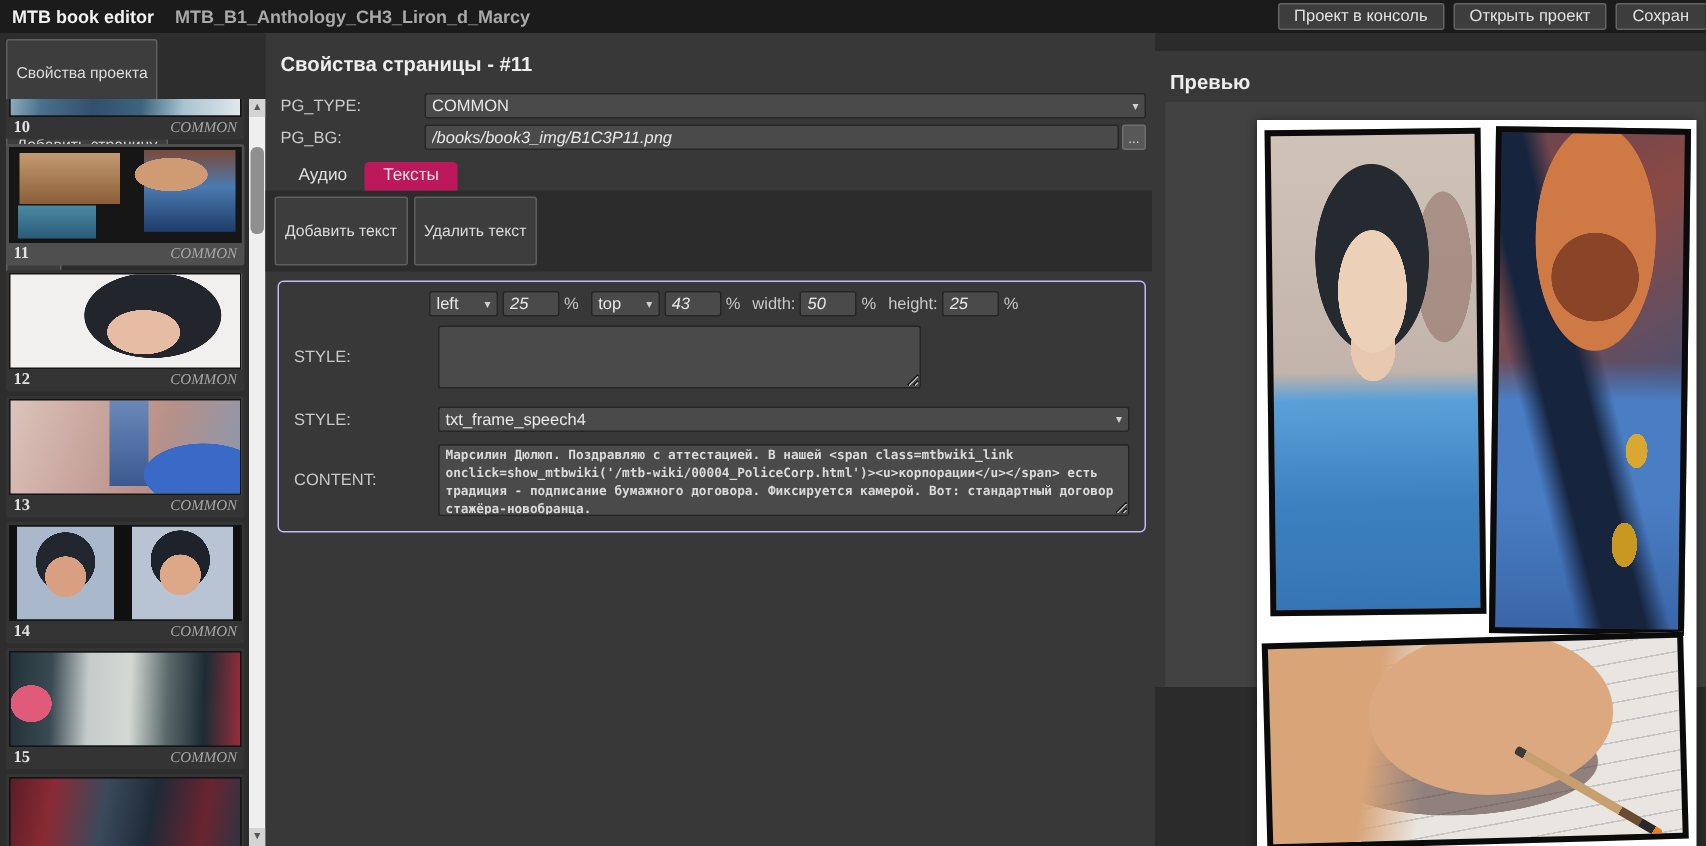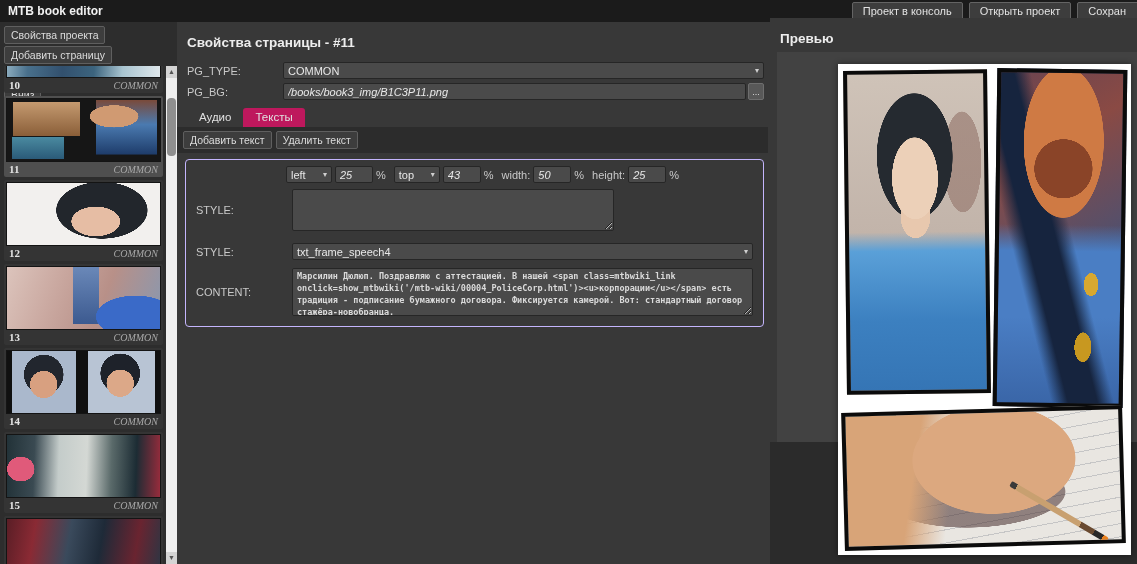--- a/index.html
+++ b/index.html
@@ -12,21 +12,21 @@
   #topbar .proj-name { color:#a9a9a9; font-size:12px; font-weight:bold; margin-left:14px; white-space:nowrap; }
   #topbar .spacer { flex:1; }
   .tbtn { background:#3d3d3d; border:1px solid #646464; color:#e2e2e2; font-size:11px;
     font-family:"Liberation Sans",sans-serif; padding:2px 10px; border-radius:2px; margin-right:6px;
     white-space:nowrap; cursor:pointer; }
   .tbtn.clipped { margin-right:-34px; padding-right:44px; }
   
   #sidebar { position:absolute; left:0; top:22px; width:177px; height:542px; background:#2d2d2d; }
   .side-btns { padding:3px 2px 1px 2px; display:flex; flex-wrap:wrap; }
   .sbtn { background:#3d3d3d; border:1px solid #5f5f5f; color:#dcdcdc; font-size:10.5px;
-    font-family:"Liberation Sans",sans-serif; padding:2px 6px; border-radius:2px; margin:1px 2px; cursor:pointer; white-space:nowrap; }
+    font-family:"Liberation Sans",sans-serif; padding:16px 6px; border-radius:2px; margin:1px 2px; cursor:pointer; white-space:nowrap; }
   #page-list { position:absolute; left:0; top:44px; right:11px; bottom:0; overflow:hidden; }
   .tile { margin:2px 3px 3px 4px; padding:2px 2px 1px 2px; background:#343434; border-radius:2px; }
   .tile.selected { background:#4f4f4f; }
   .thumb { height:64px; border:1px solid #141414; background-color:#222; background-repeat:no-repeat; }
   .tile-label { height:14px; display:flex; align-items:center; justify-content:space-between; padding:0 3px;font-family:Liberation Serif, serif; }
   .tile-num { color:#e3e3e3; font-size:11px; font-weight:bold; }
   .tile-type { color:#a8a8a8; font-size:10px; font-style:italic; }
   
   .thumb-p10 { background-image:linear-gradient(95deg,#9ab8c8 0%,#49708c 16%,#32506e 38%,#3c647e 58%,#a8c4d0 76%,#e0e8ec 100%); }
   .thumb-p11 { background-color:#161616;
@@ -90,21 +90,21 @@
   .pos-row .plabel, .pos-row .pct { color:#c9c9c9; font-size:11px; }
   .pos-row .pct { margin:0 8px 0 3px; }
   .pos-row .plabel { margin-right:3px; }
   .pos-sel { width:46px; height:17px; }
   .pos-inp { width:38px; }
   textarea.ctrl { height:42px; width:322px; resize:both; }
   textarea.mono { width:100%; height:48px; font-family:"DejaVu Sans Mono",monospace; font-size:8.5px;
     font-weight:bold; line-height:1.4; color:#dadada; padding:2px 4px; }
   .lbl-top { align-self:stretch; display:flex; align-items:center;text-align:right; }
   
-  #preview { position:absolute; left:770px; top:18px; width:367px; height:424px; background:#383838; }
+  #preview { position:absolute; left:770px; top:34px; width:367px; height:424px; background:#383838; }
   .prev-title { color:#ededed; font-size:13.5px; font-weight:bold; padding:13px 0 8px 10px; }
   .prev-box { position:absolute; left:7px; right:0; top:34px; bottom:0; background:#424242; }
   .page { position:absolute; left:61px; top:12px; width:293px; height:491px; background:#ffffff;
     box-shadow:0 0 6px rgba(0,0,0,.45); }
   .panel { position:absolute; border:4px solid #0b0b0b; background-repeat:no-repeat; }
   .panel-left { left:7px; top:6px; width:144px; height:324px; transform:rotate(-0.7deg); z-index:1;
     background-color:#c0b2a8;
     background-image:
       radial-gradient(ellipse 17% 13% at 49% 33%, #ecd0b8 0 99%, transparent 100%),
       radial-gradient(ellipse 11% 7% at 49% 45%, #e8c8ae 0 99%, transparent 100%),
@@ -136,20 +136,21 @@
   .bubble { position:absolute; left:68px; top:210px; width:154px; height:129px; background:#ffffff;
     border:2px solid #b43bb0; z-index:3; padding:4px 6px; color:#151515;
     font-size:10.3px; line-height:1.28; font-style:italic; }
   .bubble .wiki-link { text-decoration:underline; cursor:pointer; }
 </style>
 </head>
 <body>
 
 <div id="topbar">
   <span class="app-title">MTB book editor</span>
+  <span class="proj-name">MTB_B1_Anthology_CH3_Liron_d_Marcy</span>
   <span class="spacer"></span>
   <button class="tbtn">Проект в консоль</button>
   <button class="tbtn">Открыть проект</button>
   <button class="tbtn clipped">Сохран</button>
 </div>
 
 <div id="sidebar">
   <div class="side-btns">
     <button class="sbtn">Свойства проекта</button>
     <button class="sbtn">Добавить страницу</button>

